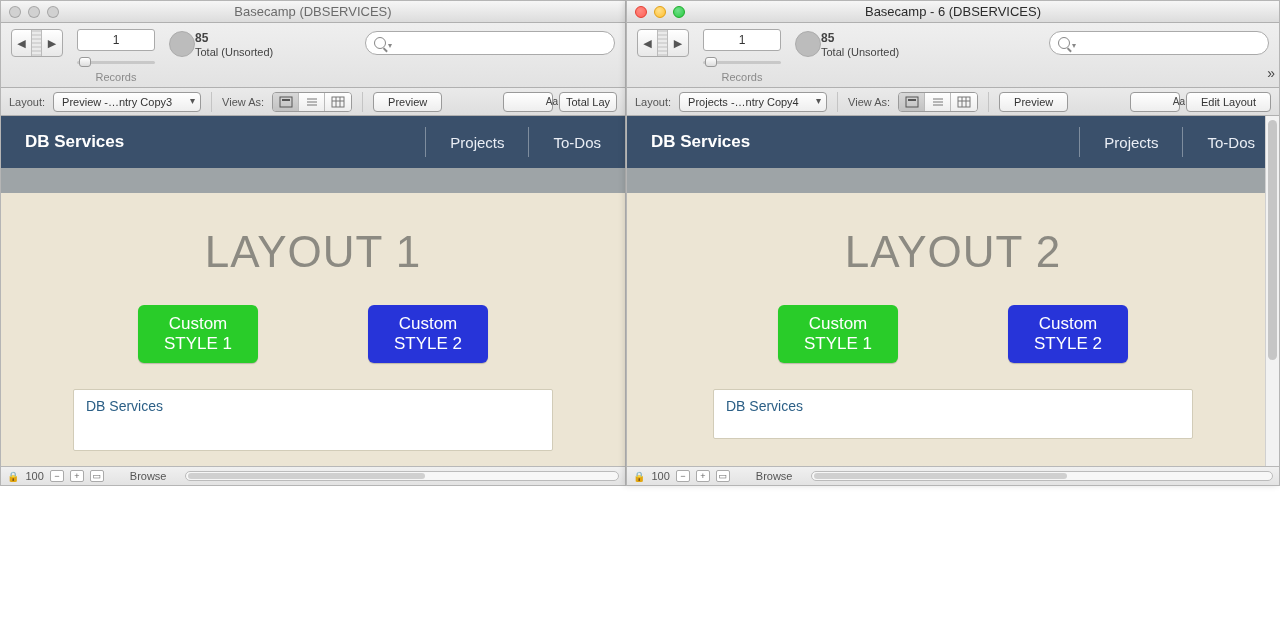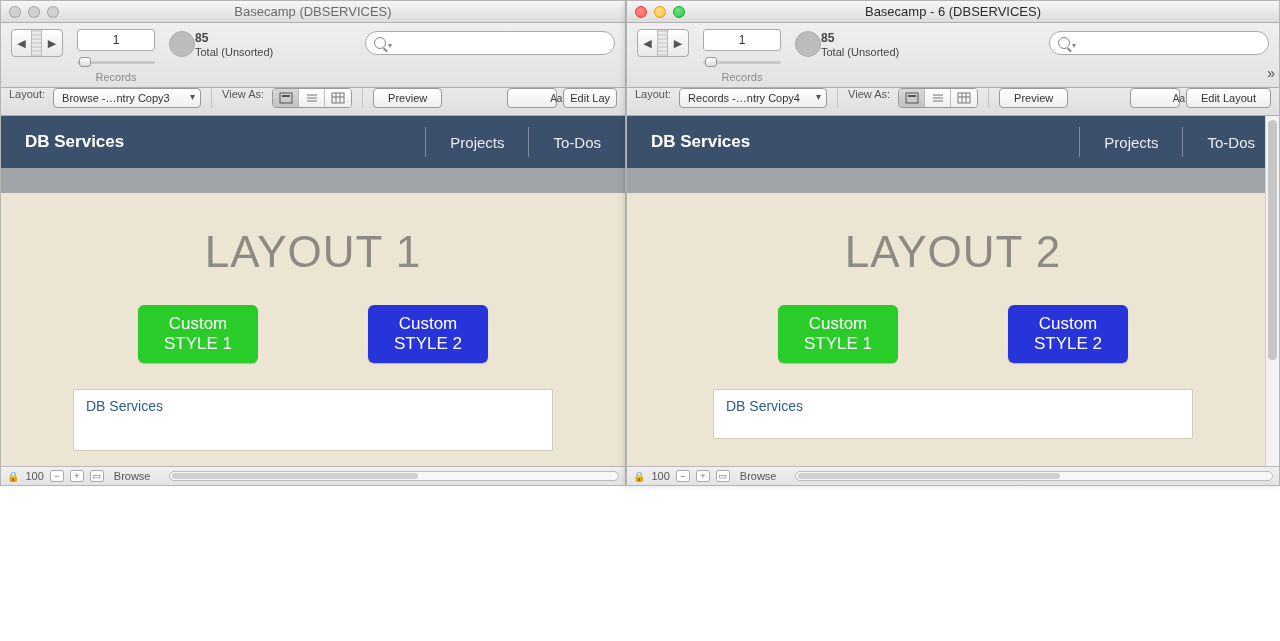--- a/index.html
+++ b/index.html
@@ -147,21 +147,21 @@
   .overflow-chevrons {
     position: absolute; right: 8px; top: 42px;
     font-size: 14px; color: #444; letter-spacing: -4px; cursor: pointer;
   }
 
   
   .formatbar {
     height: 28px;
     background: linear-gradient(#eaeaea,#dedede);
     border-bottom: 1px solid #b0b0b0;
-    display: flex; align-items: flex-start; padding: 0 8px; gap: 8px;
+    display: flex; align-items: center; padding: 0 8px; gap: 8px;
     font-size: 11px; color: #555;
   }
   .formatbar .sep { width: 1px; height: 20px; background: #c4c4c4; margin: 0 2px;}
   .dropdown {
     height: 20px; min-width: 148px;
     background: linear-gradient(#fff,#eee);
     border: 1px solid #9a9a9a; border-radius: 4px;
     display: flex; align-items: center; padding: 0 18px 0 8px;
     position: relative; font-size: 11px; color: #333; cursor: pointer;
   }
@@ -257,21 +257,21 @@
     display: flex; align-items: center; padding: 0 6px; gap: 6px;
     font-size: 11px; color: #555;
   }
   .statusbar .lock { font-size: 10px; }
   .statusbar .zoom { font-size: 11px; }
   .statusbar .tinybtn {
     width: 14px; height: 12px; border: 1px solid #aaa; border-radius: 2px;
     background: #fff; display: inline-flex; align-items: center; justify-content: center;
     font-size: 9px; color: #666; cursor: pointer;
   }
-  .statusbar .mode { margin-left: 4px; }
+  .statusbar .mode { margin-left: 20px; }
   .statusbar .hscroll {
     flex: 1; height: 10px; margin-left: 12px;
     border: 1px solid #bbb; border-radius: 5px; background: #f7f7f7;
     position: relative;
   }
   .statusbar .hthumb {
     position: absolute; top: 1px; bottom: 1px; left: 2px; width: 55%;
     background: #d0d0d0; border-radius: 4px;
   }
 </style>
@@ -315,21 +315,21 @@
       <div class="search-wrap">
         <div class="search">
           <div class="mag"></div>
           <div class="caret">▾</div>
         </div>
       </div>
     </div>
 
     <div class="formatbar">
       <span>Layout:</span>
-      <div class="dropdown">Browse -…ntry Copy3</div>
+      <div class="dropdown">Preview -…ntry Copy3</div>
       <div class="sep"></div>
       <span>View As:</span>
       <div class="viewas">
         <div class="v active">
           <svg viewBox="0 0 14 12">
               <rect x="1" y="1" width="12" height="10" fill="none" stroke="#555"></rect>
               <rect x="3" y="3" width="8" height="2" fill="#555"></rect>
             </svg>
         </div>
         <div class="v">
@@ -345,21 +345,21 @@
               <line x1="1" y1="5" x2="13" y2="5" stroke="#777"></line>
               <line x1="5" y1="1" x2="5" y2="11" stroke="#777"></line>
               <line x1="9" y1="1" x2="9" y2="11" stroke="#777"></line>
             </svg>
         </div>
       </div>
       <div class="sep"></div>
       <div class="pillbtn">Preview</div>
       <div class="right-group">
         <div class="iconbtn">Aa</div>
-        <div class="pillbtn" style="padding:0 6px">Edit Lay</div>
+        <div class="pillbtn" style="padding:0 6px">Total Lay</div>
       </div>
     </div>
 
     <div class="content">
       <div class="navbar">
         <div class="brand">DB Services</div>
         <div class="navlinks">
           <div class="sepv"></div>
           <a>Projects</a>
           <div class="sepv"></div>
@@ -434,21 +434,21 @@
         <div class="search" style="width:220px">
           <div class="mag"></div>
           <div class="caret">▾</div>
         </div>
       </div>
       <div class="overflow-chevrons">»</div>
     </div>
 
     <div class="formatbar">
       <span>Layout:</span>
-      <div class="dropdown">Records -…ntry Copy4</div>
+      <div class="dropdown">Projects -…ntry Copy4</div>
       <div class="sep"></div>
       <span>View As:</span>
       <div class="viewas">
         <div class="v active">
           <svg viewBox="0 0 14 12">
               <rect x="1" y="1" width="12" height="10" fill="none" stroke="#555"></rect>
               <rect x="3" y="3" width="8" height="2" fill="#555"></rect>
             </svg>
         </div>
         <div class="v">

